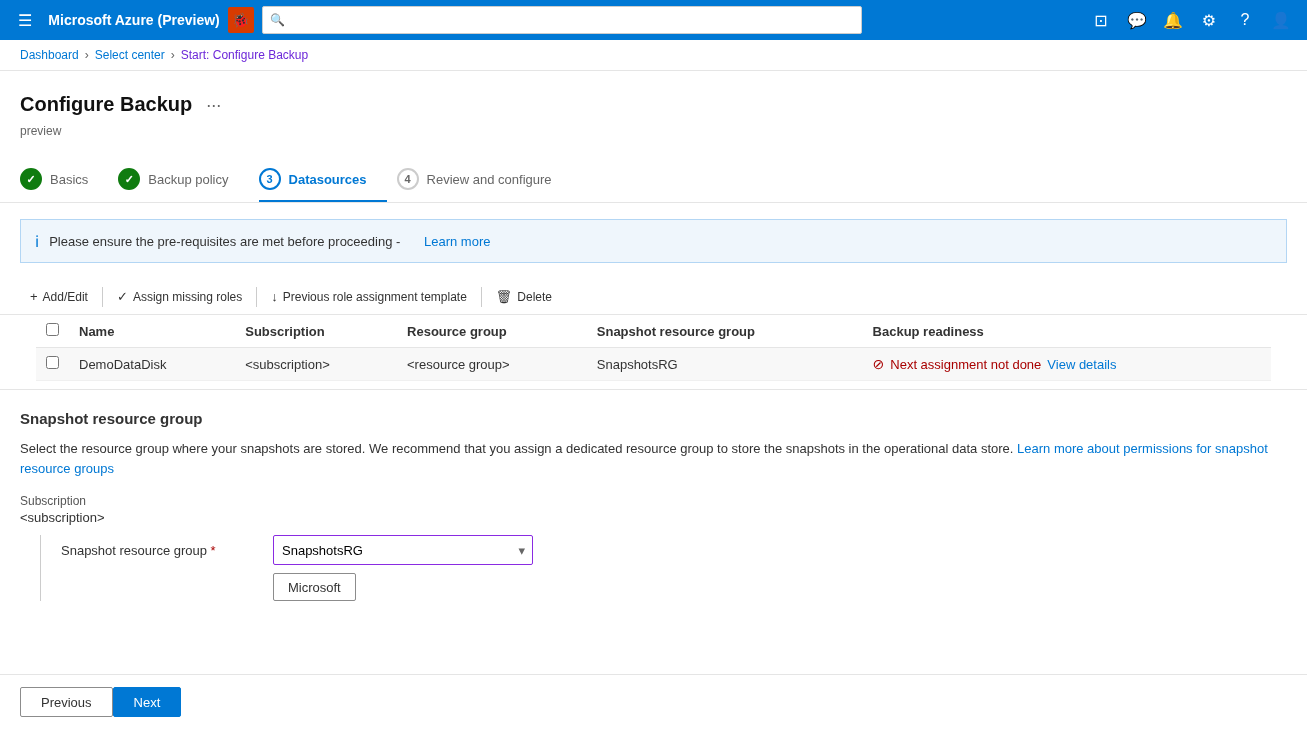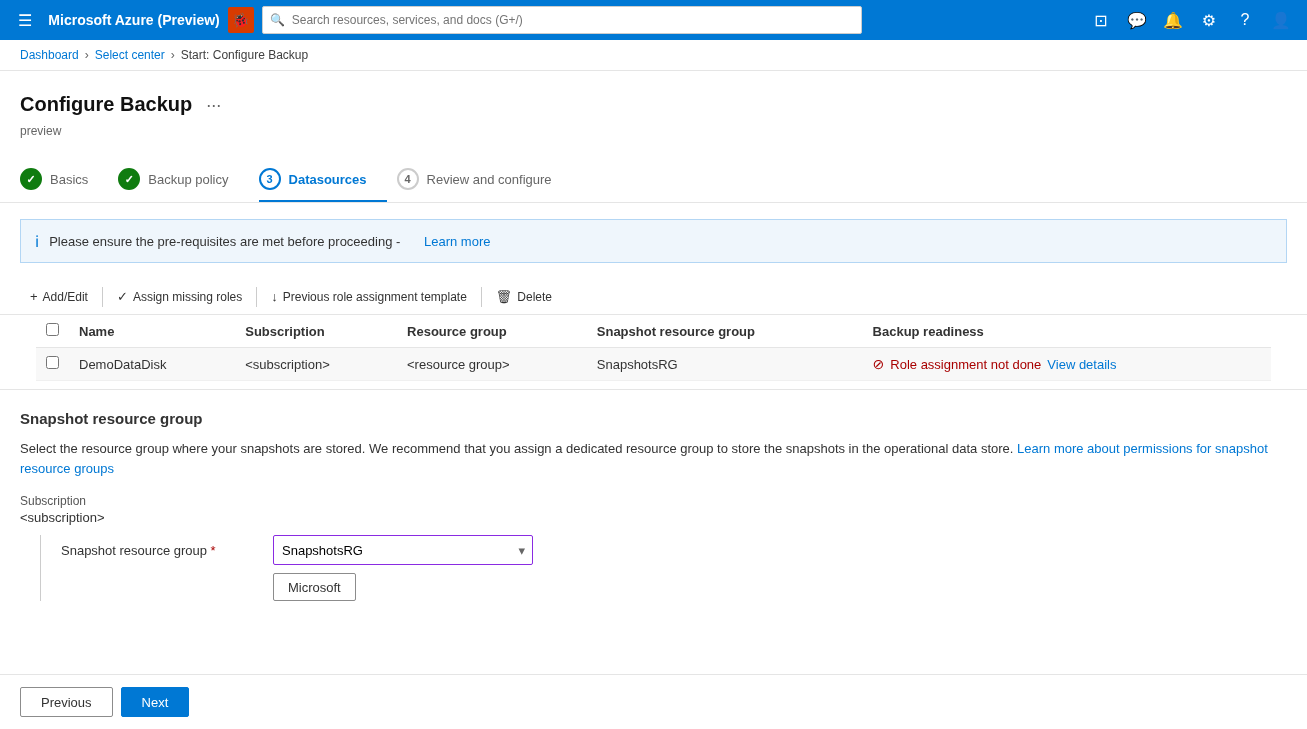--- a/index.html
+++ b/index.html
@@ -52,21 +52,21 @@
       background: white;
       padding: 8px 20px;
       display: flex;
       align-items: center;
       gap: 6px;
       font-size: 12px;
       color: #0078d4;
       border-bottom: 1px solid #e5e5e5;
     }
     .breadcrumb .separator { color: #666; }
-    .breadcrumb .current { color: #404040; }
+    .breadcrumb .current { color: #6d28d9; }
     .breadcrumb a { color: #0078d4; text-decoration: none; }
 
     
     .main-content {
       background: white;
       min-height: calc(100vh - 40px - 33px);
       padding: 0;
     }
 
     .page-header {
@@ -237,21 +237,20 @@
       color: #333;
       border-radius: 2px;
     }
 
     
     .footer {
       background: white;
       border-top: 1px solid #e5e5e5;
       padding: 12px 20px;
       display: flex;
-      gap: 8px;
       position: fixed;
       bottom: 0;
       left: 0;
       right: 0;
     }
     .btn-secondary {
       height: 30px;
       padding: 4px 20px;
       border: 1px solid #8c8c8c;
       background: white;
@@ -281,21 +280,20 @@
   </style>
 </head>
 <body>
 
 <nav class="top-nav">
   <span class="hamburger">☰</span>
   <span class="app-name">Microsoft Azure (Preview)</span>
   <div class="bug-icon">🐞</div>
   <div class="search-bar">
     <span style="color:#666;margin-right:6px;">🔍</span>
-    <input type="text" placeholder="Search resources, services, and docs (G+/)" style="">
   </div>
   <div class="nav-icons">
     <div class="nav-icon">⊡</div>
     <div class="nav-icon">💬</div>
     <div class="nav-icon">🔔</div>
     <div class="nav-icon">⚙</div>
     <div class="nav-icon">?</div>
     <div class="nav-icon">👤</div>
   </div>
 </nav>
@@ -382,21 +380,21 @@
           <td class="checkbox-cell">
             <input type="checkbox" style="">
           </td>
           <td>DemoDataDisk</td>
           <td>&lt;subscription&gt;</td>
           <td>&lt;resource group&gt;</td>
           <td>SnapshotsRG</td>
           <td>
             <div class="status-badge">
               <span class="status-error-icon">⊘</span>
-              <span class="status-error">Role assignment not done</span>
+              <span class="status-error">Next assignment not done</span>
               <a class="view-details-link">View details</a>
             </div>
           </td>
         </tr>
       </tbody>
     </table>
   </div>
 
   <div class="snapshot-section">
     <div class="snapshot-title">Snapshot resource group</div>

